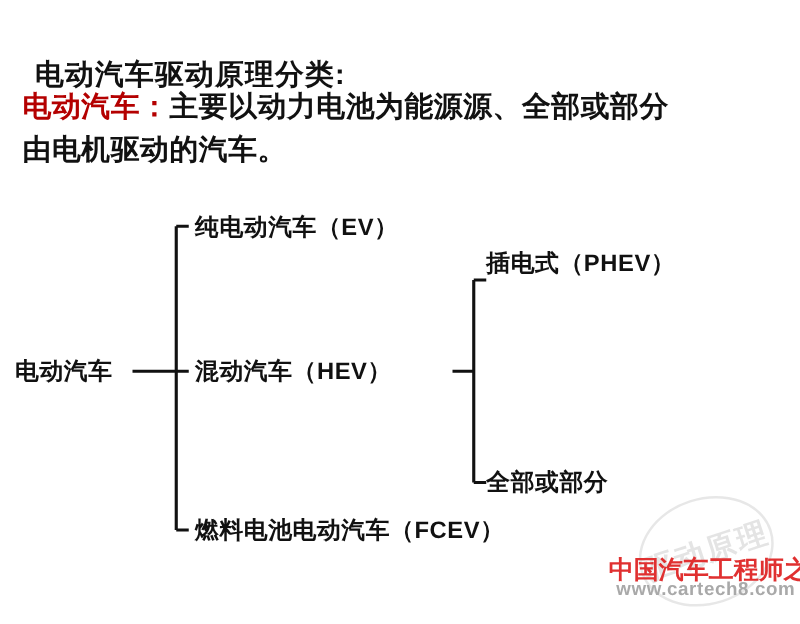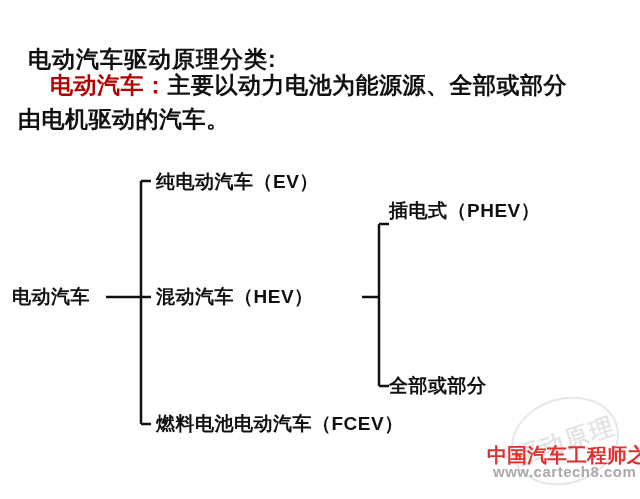--- a/index.html
+++ b/index.html
@@ -27,21 +27,21 @@
   .definition {
     position: absolute;
     left: 18px;
     top: 68px;
     font-size: 23px;
     font-weight: bold;
     line-height: 34px;
     letter-spacing: 0.5px;
     color: #111111;
   }
-  .definition .term { color: #b40000; margin-left: 32px; }
+  .definition .term { color: #b40000; }
   .connectors {
     position: absolute;
     left: 0; top: 0;
     width: 640px; height: 499px;
     pointer-events: none;
   }
   .node {
     position: absolute;
     font-size: 19px;
     font-weight: bold;

